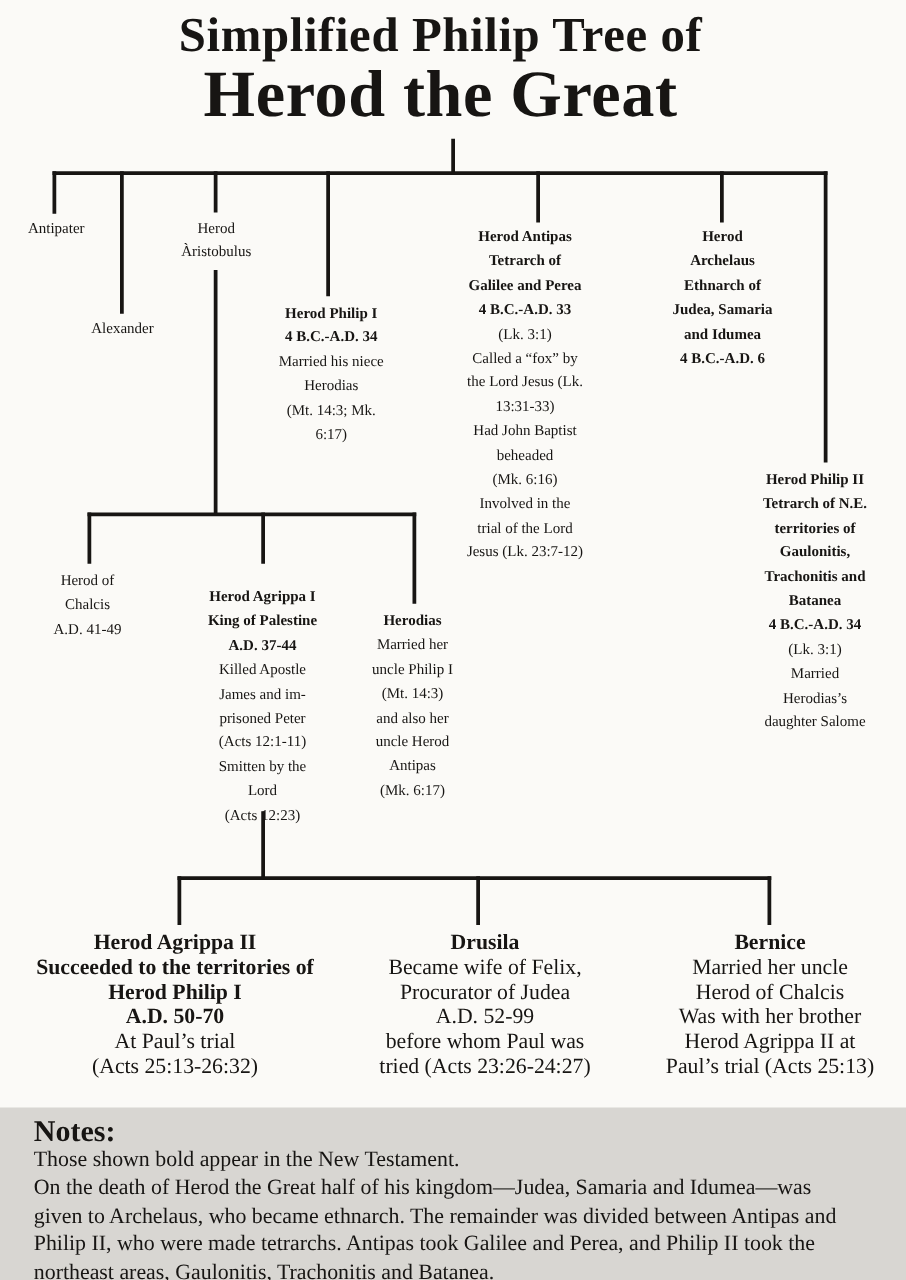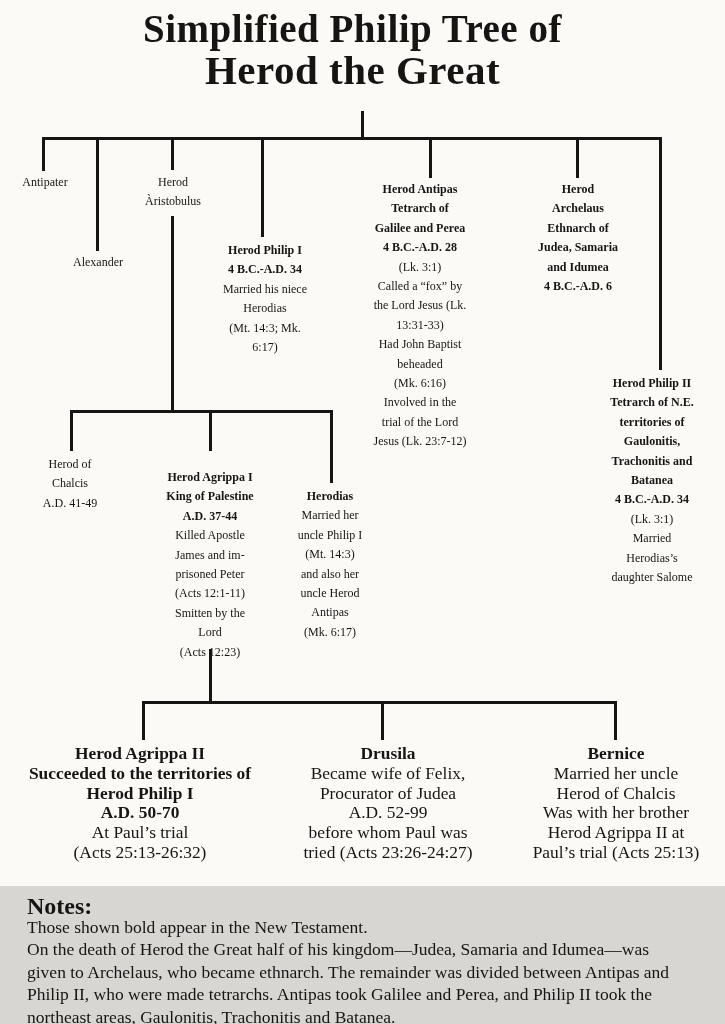--- a/index.html
+++ b/index.html
@@ -3,21 +3,21 @@
 <meta charset="utf-8">
 <style>
   html,body{margin:0;padding:0;}
   body{
     width:725px;height:1024px;position:relative;overflow:hidden;
     background:#fbfaf7;color:#171513;
     font-family:"Liberation Serif","DejaVu Serif",serif;
   }
   .title{position:absolute;left:0;width:705px;text-align:center;font-weight:700;letter-spacing:0.5px;}
   #title-line1{top:6px;font-size:39px;}
-  #title-line2{top:46px;font-size:41px;}
+  #title-line2{top:46px;font-size:53px;}
   .hline,.vline{position:absolute;background:#171513;}
   .hline{height:3px;}
   .vline{width:3px;}
   .node{position:absolute;text-align:center;font-size:12px;line-height:19.4px;}
   .node>div{white-space:pre-line;}
   .node .bold{font-weight:700;}
   .g3{font-size:17.4px;line-height:19.8px;}
   .notes-panel{position:absolute;left:0;top:886px;width:725px;height:138px;background:#d8d6d2;}
   .notes-heading{position:absolute;left:27px;top:7px;font-weight:700;font-size:24px;}
   .notes-body{position:absolute;left:27px;top:30px;width:680px;font-size:17.5px;line-height:22.4px;white-space:pre-line;}
@@ -63,21 +63,21 @@
 4 B.C.-A.D. 34</div>
   <div>Married his niece
 Herodias
 (Mt. 14:3; Mk.
 6:17)</div>
 </div>
 <div class="node" style="left:338px;top:180px;width:164px;">
   <div class="bold">Herod Antipas
 Tetrarch of
 Galilee and Perea
-4 B.C.-A.D. 28</div>
+4 B.C.-A.D. 33</div>
   <div>(Lk. 3:1)
 Called a “fox” by
 the Lord Jesus (Lk.
 13:31-33)
 Had John Baptist
 beheaded
 (Mk. 6:16)
 Involved in the
 trial of the Lord
 Jesus (Lk. 23:7-12)</div>

